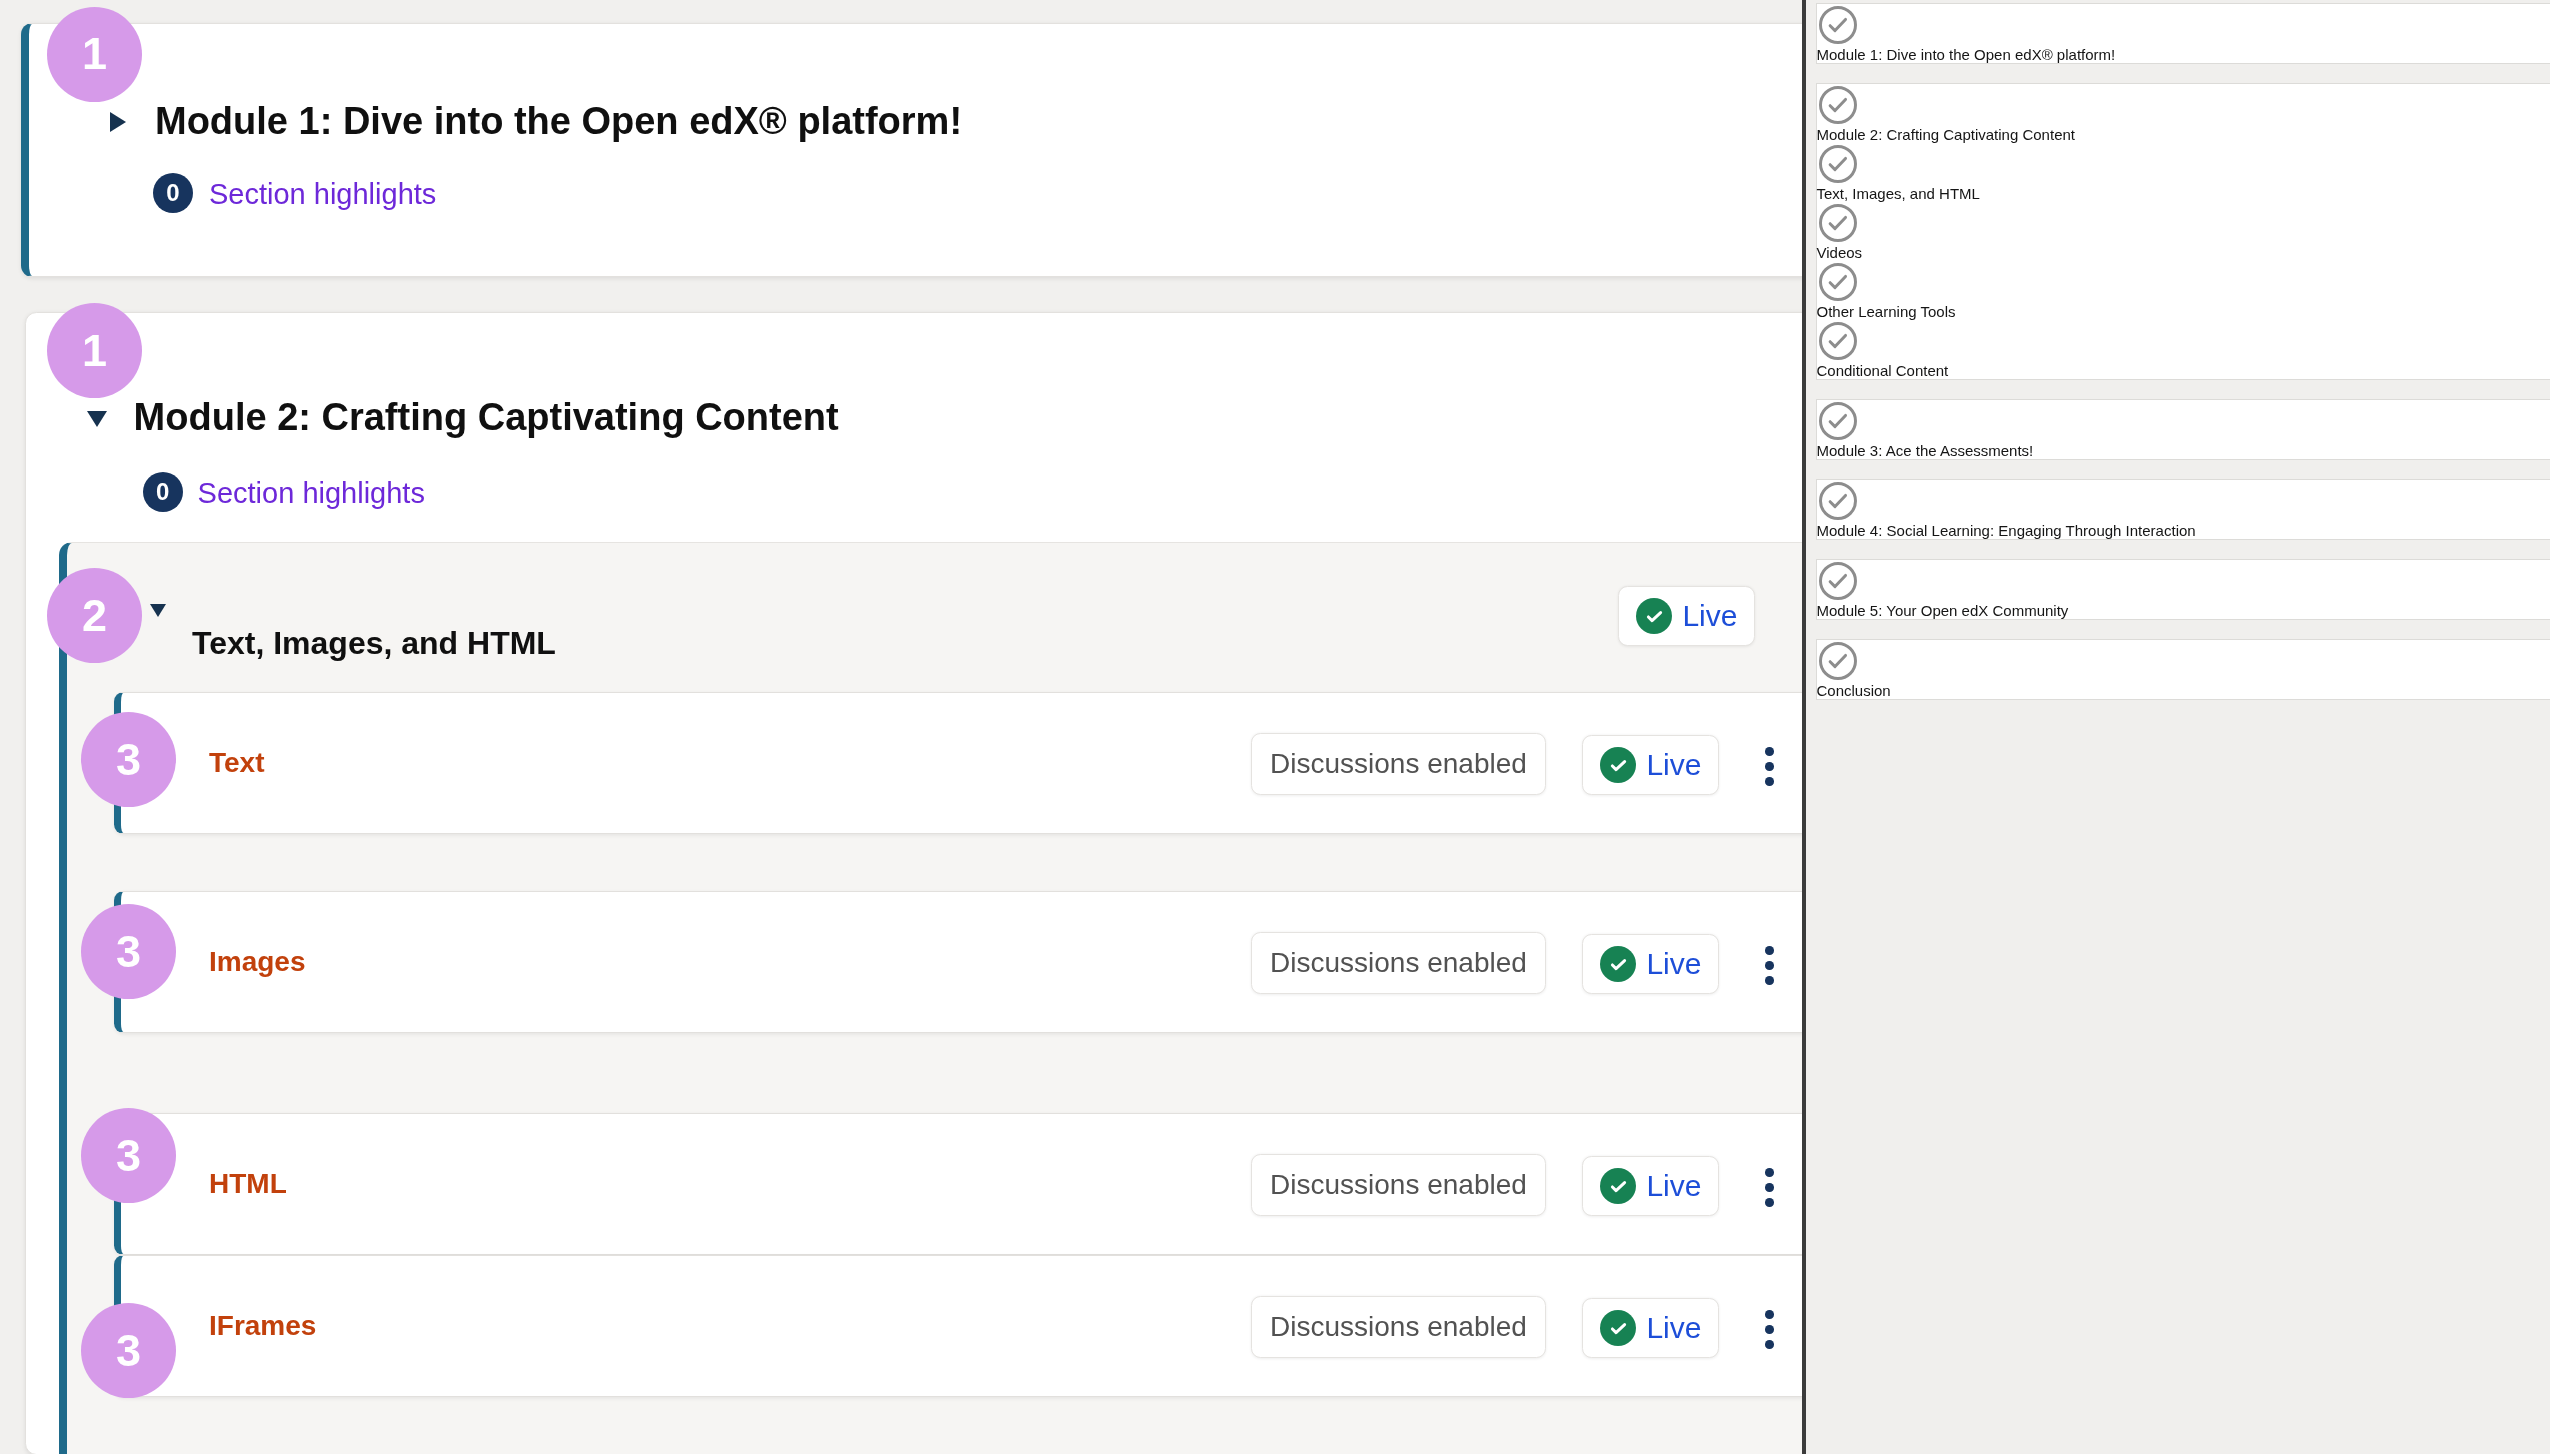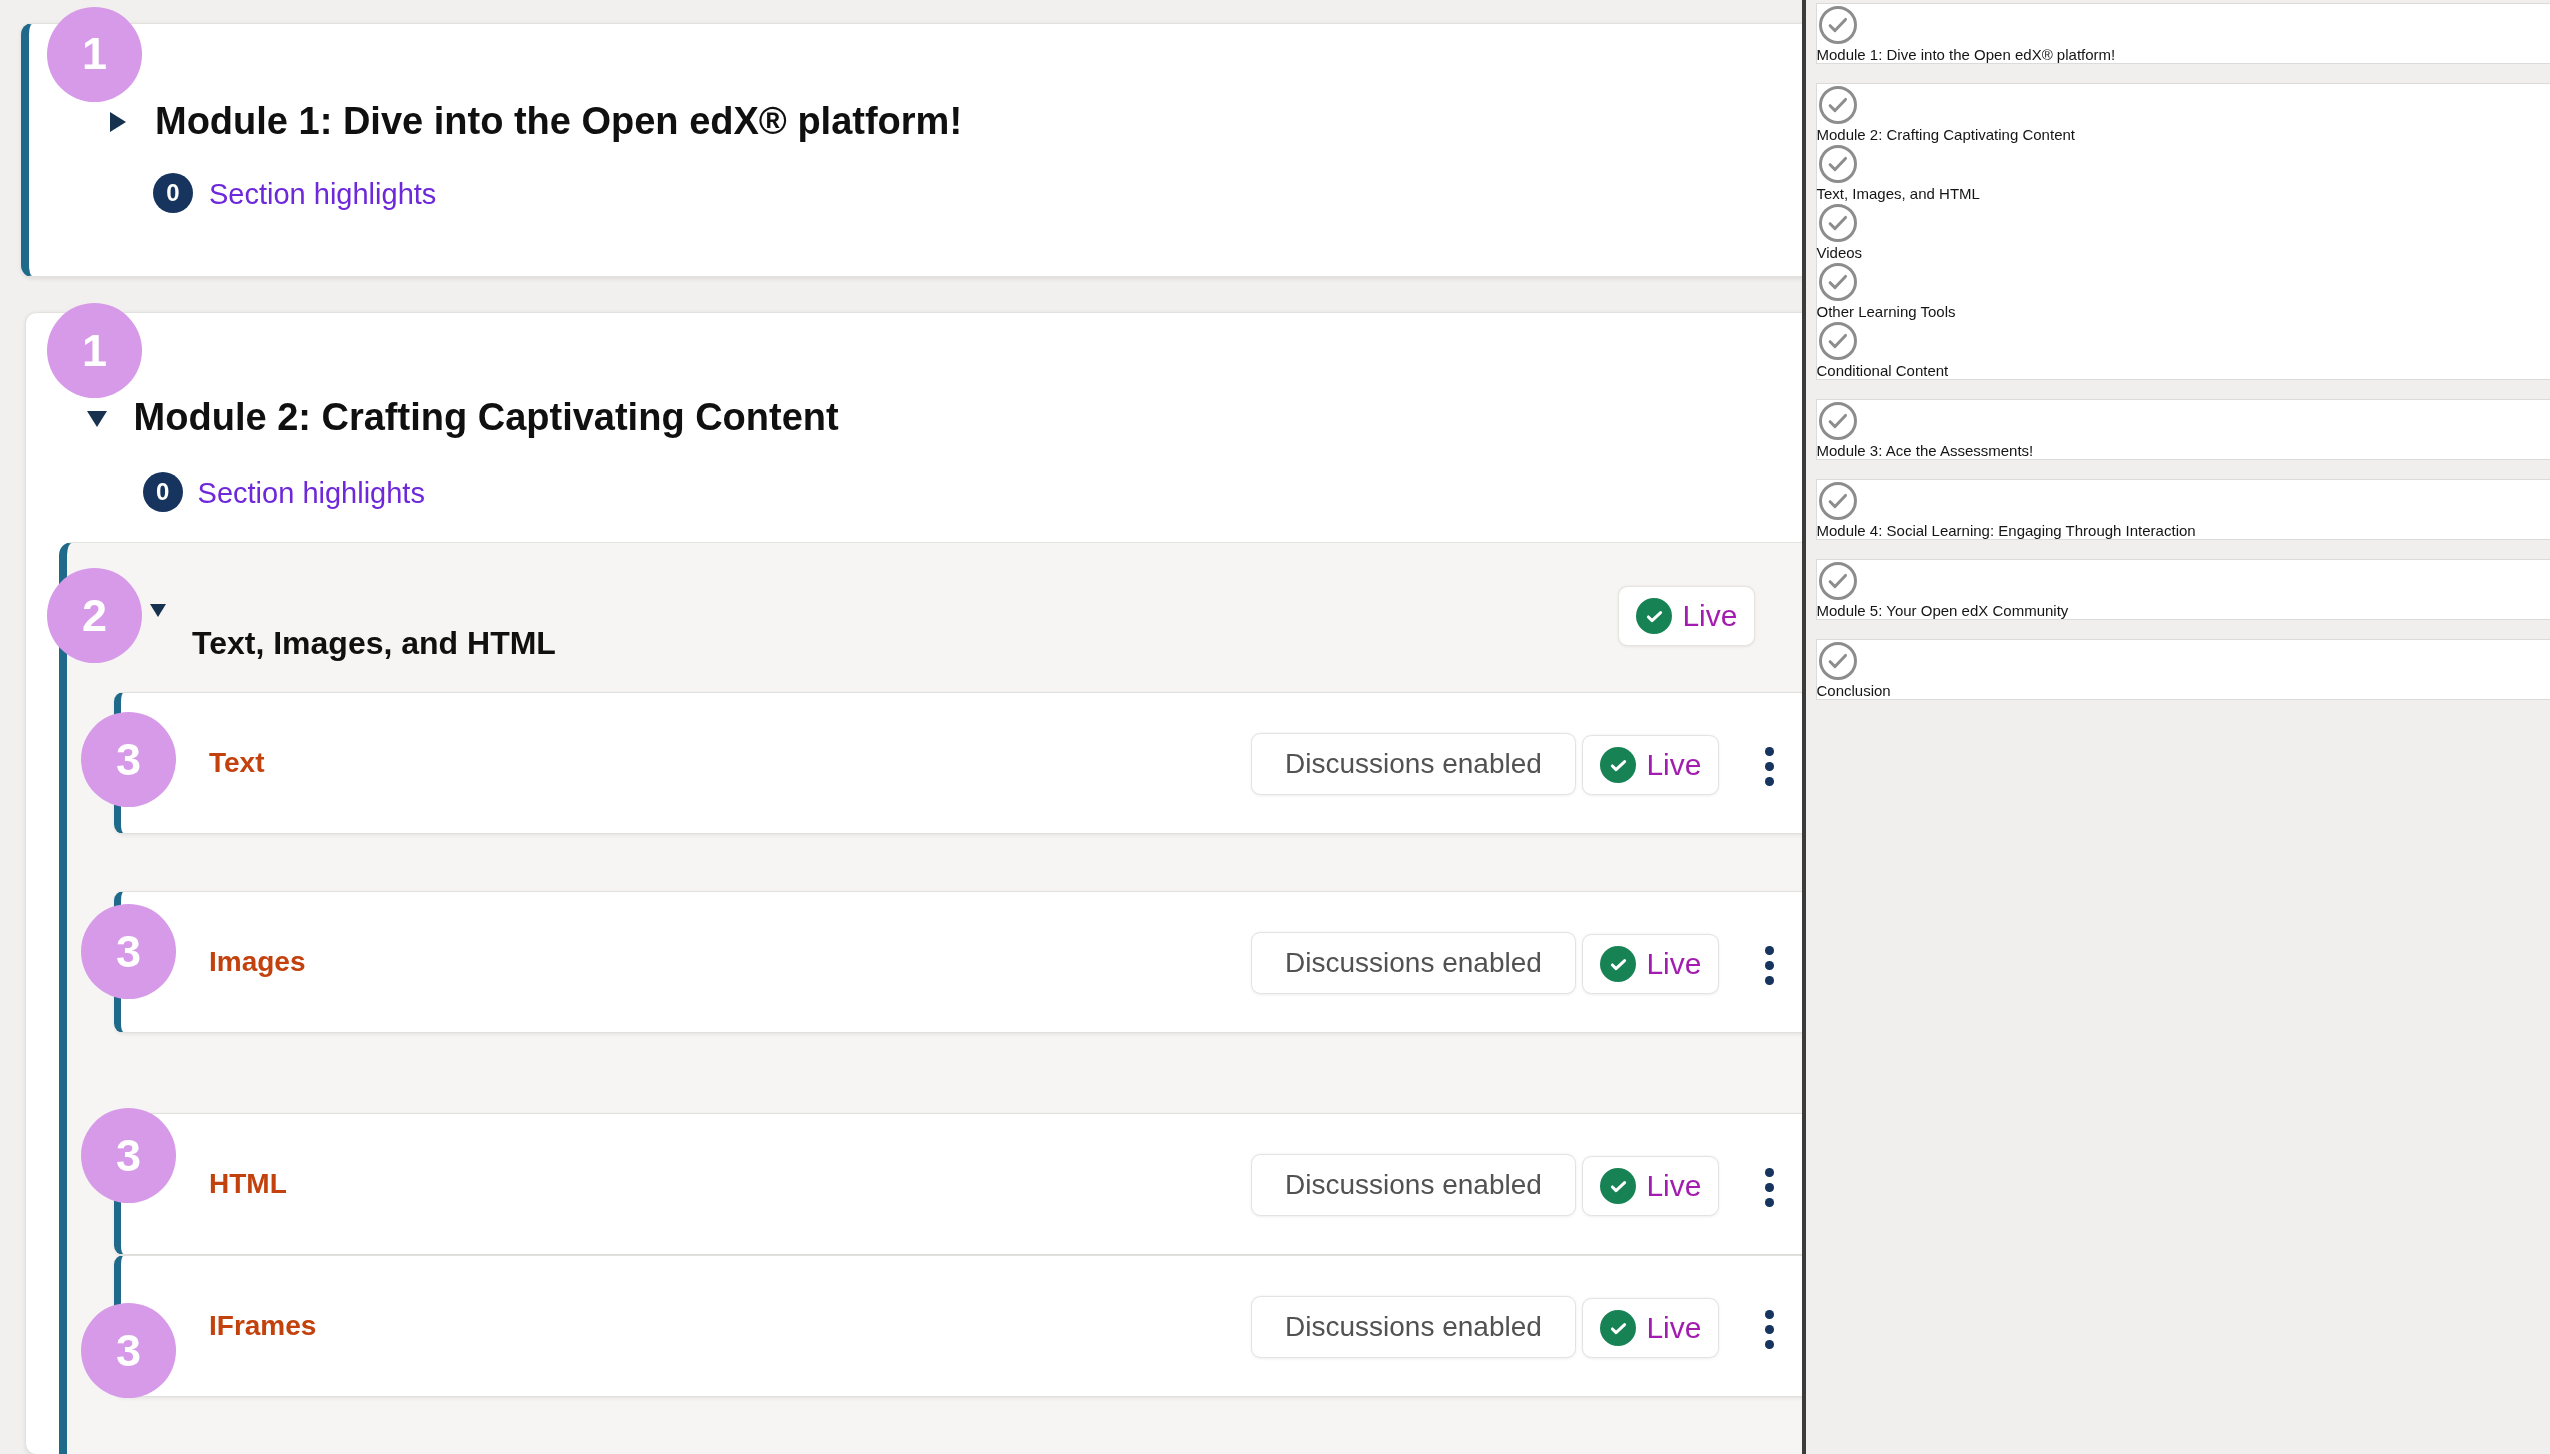--- a/index.html
+++ b/index.html
@@ -28,22 +28,22 @@
       background:#f6f5f3;border:0.9px solid #e6e4e1;border-left:8.5px solid #1f6a8a;
       border-radius:13.2px 11.4px 0 0;box-sizing:border-box;}
   .sub-title{position:absolute;left:125px;top:50px;font-size:32px;font-weight:700;color:#101010;white-space:nowrap;}
 
   .pill{display:flex;align-items:center;background:#fff;border:0.9px solid #e5e3e0;border-radius:9.5px;
         box-shadow:0 0.9px 2.8px rgba(0,0,0,.07);box-sizing:border-box;}
   .live-pill{position:absolute;height:60px;padding:0 17px;gap:10.4px;}
   .live-circle{width:36px;height:36px;border-radius:50%;background:#178253;display:flex;
                align-items:center;justify-content:center;flex:none;}
   .live-circle svg{width:21px;height:21px;}
-  .live-text{font-size:30px;color:#a21caf;}
-  .disc-pill{position:absolute;height:62px;padding:0 33px;font-size:28px;color:#525252;white-space:nowrap;text-align:center;}
+  .live-text{font-size:30px;color:#1d4ed8;}
+  .disc-pill{position:absolute;height:62px;padding:0 18px;font-size:28px;color:#525252;white-space:nowrap;text-align:center;}
 
   .kebab{position:absolute;display:flex;flex-direction:column;gap:6.6px;cursor:pointer;}
   .kebab i{width:8.5px;height:8.5px;border-radius:50%;background:#17345e;}
 
   
   .unit{position:absolute;left:47px;width:1767px;height:142px;background:#fff;
         border:0.9px solid #e2e0dd;border-left:7.6px solid #1f6a8a;border-radius:9.5px;
         box-shadow:0 1.9px 3.8px rgba(0,0,0,.06);box-sizing:border-box;}
   .unit:nth-of-type(1){top:149px;} .unit:nth-of-type(2){top:348px;}
   .unit:nth-of-type(3){top:570px;} .unit:nth-of-type(4){top:712px;}

